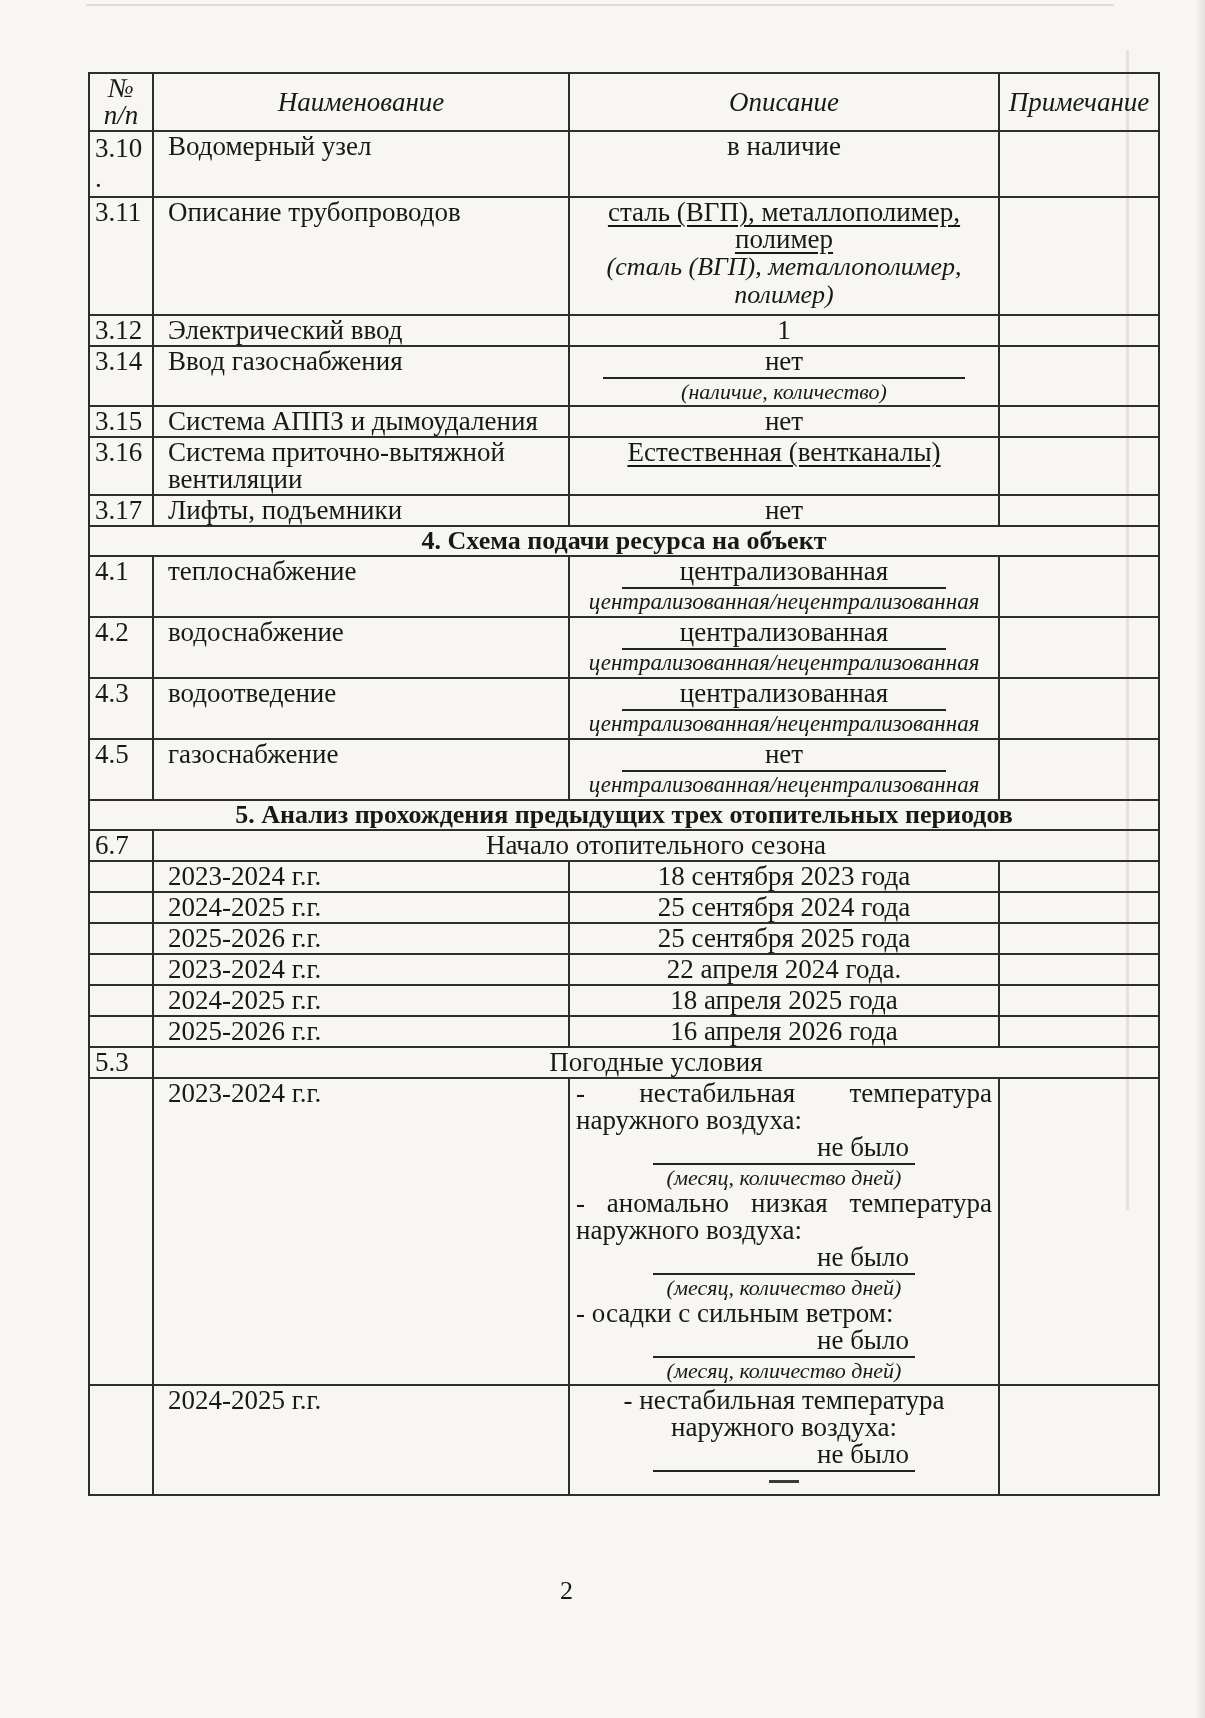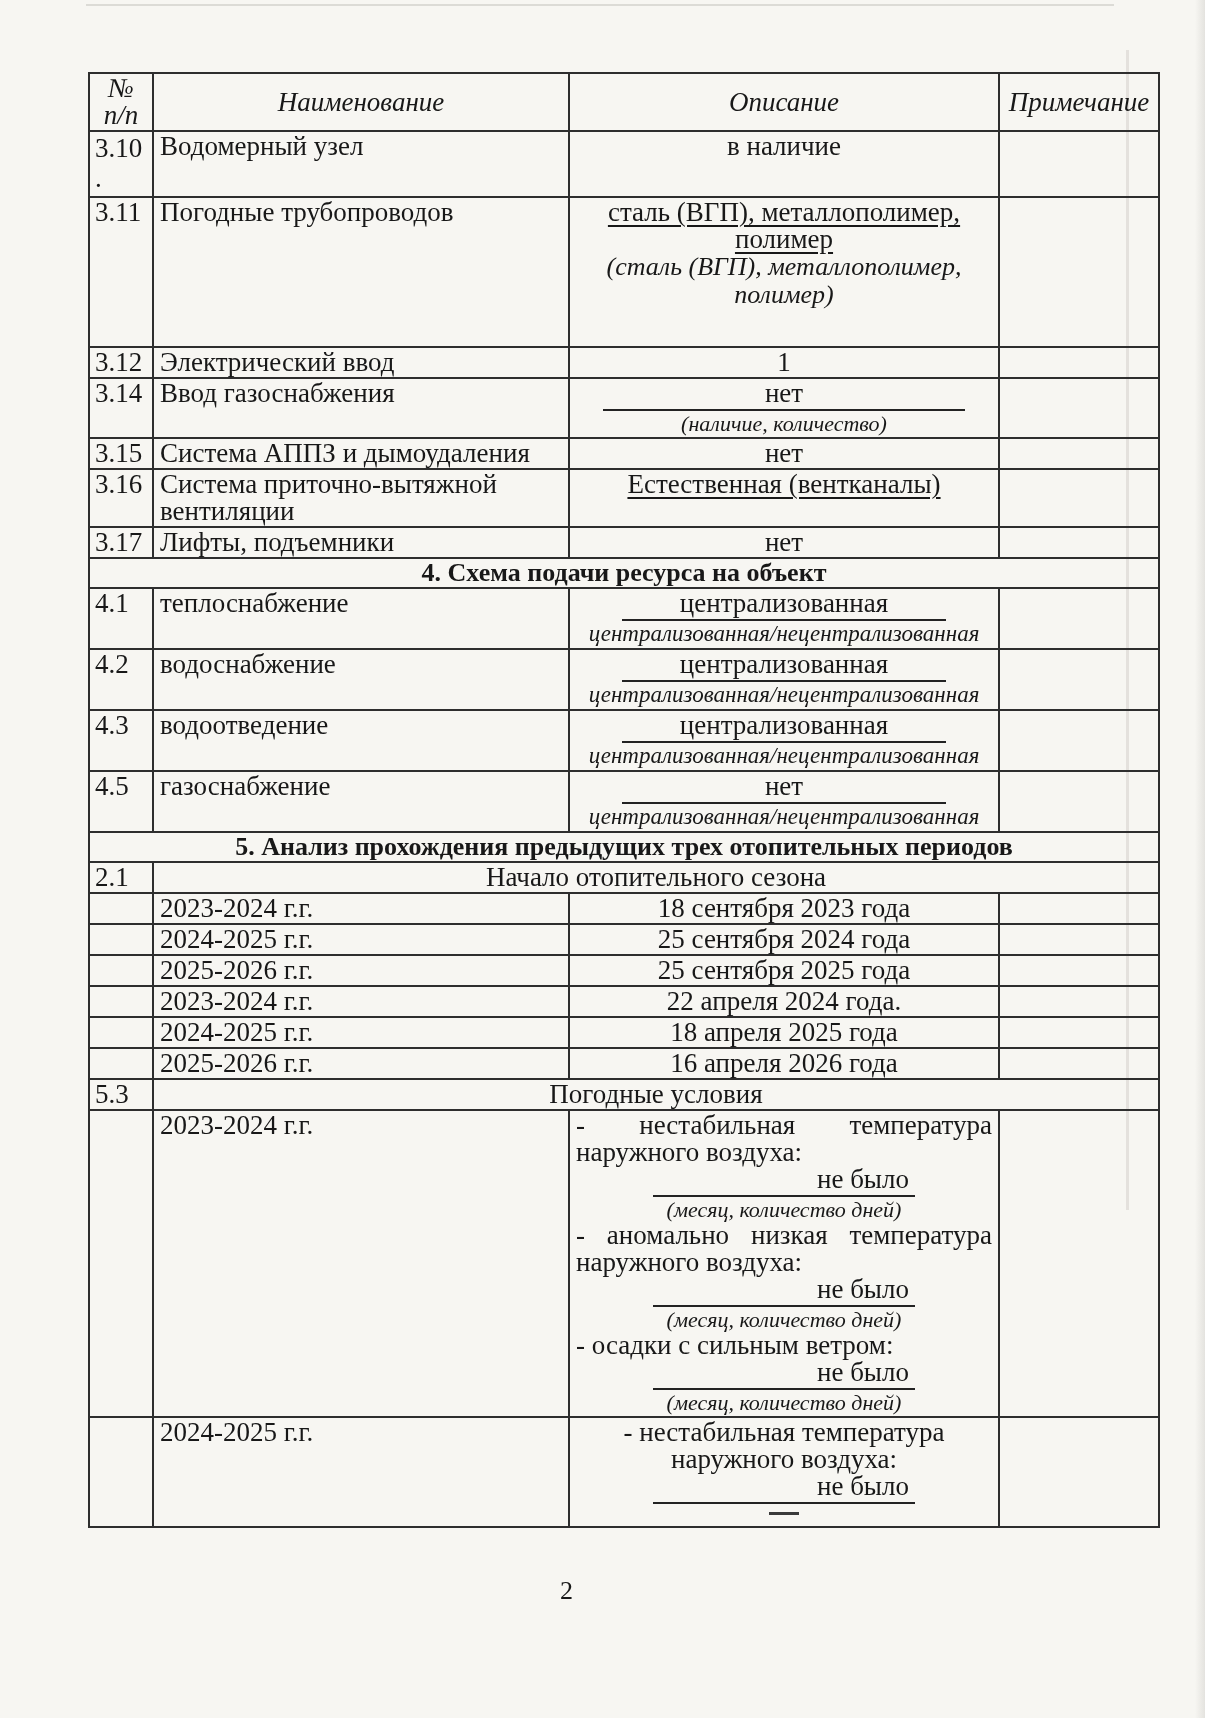--- a/index.html
+++ b/index.html
@@ -22,21 +22,21 @@
   }
   td{
     border:2px solid #2e2e2e;
     vertical-align:top;
     padding:1px 6px;
     font-size:27px;line-height:27px;
     overflow:hidden;
   }
   tr.hdr td{vertical-align:middle;text-align:center;font-style:italic;font-size:27px;line-height:27px;}
   td.c-num{text-align:left;padding-left:5px;padding-right:2px;}
-  td.c-name{text-align:left;padding-left:6px;}
+  td.c-name{text-align:left;padding-left:14px;}
   td.c-desc{text-align:center;}
   td.c-note{}
   td.span-title{text-align:center;}
   td.sec{font-weight:bold;text-align:center;font-size:26px;line-height:26px;vertical-align:middle;}
   .u{text-decoration:underline;text-underline-offset:4px;text-decoration-thickness:2px;}
   .it26{font-style:italic;font-size:26px;line-height:28px;}
   .hint{font-style:italic;font-size:22px;line-height:25px;text-align:center;}
   .hint-md{font-style:italic;font-size:23px;line-height:26px;text-align:center;}
   .fillwrap{text-align:center;}
   .fill{display:inline-block;border-bottom:2px solid #232323;text-align:center;padding:0 6px 2px;}
@@ -82,23 +82,23 @@
       <tr style="height:66px">
         <td class="c-num">
           <div class="dotline">3.10</div>
           <div class="dotline">.</div>
         </td>
         <td class="c-name">Водомерный узел</td>
         <td class="c-desc">в наличие</td>
         <td class="c-note"></td>
       </tr>
 
-      <tr style="height:150px">
+      <tr style="height:118px">
         <td class="c-num">3.11</td>
-        <td class="c-name">Погодные трубопроводов</td>
+        <td class="c-name">Описание трубопроводов</td>
         <td class="c-desc">
           <div class="u">сталь (ВГП), металлополимер,</div>
           <div class="u">полимер</div>
           <div class="it26">(сталь (ВГП), металлополимер,</div>
           <div class="it26">полимер)</div>
         </td>
         <td class="c-note"></td>
       </tr>
 
       <tr style="height:29px">
@@ -185,21 +185,21 @@
           <div class="hint-md">централизованная/нецентрализованная</div>
         </td>
         <td class="c-note"></td>
       </tr>
 
       <tr style="height:28px">
         <td class="sec" colspan="4">5. Анализ прохождения предыдущих трех отопительных периодов</td>
       </tr>
 
       <tr style="height:26px">
-        <td class="c-num">2.1</td>
+        <td class="c-num">6.7</td>
         <td class="span-title" colspan="3">Начало отопительного сезона</td>
       </tr>
 
       <tr style="height:29px">
         <td class="c-num"></td>
         <td class="c-name">2023-2024 г.г.</td>
         <td class="c-desc">18 сентября 2023 года</td>
         <td class="c-note"></td>
       </tr>
       <tr style="height:29px">

